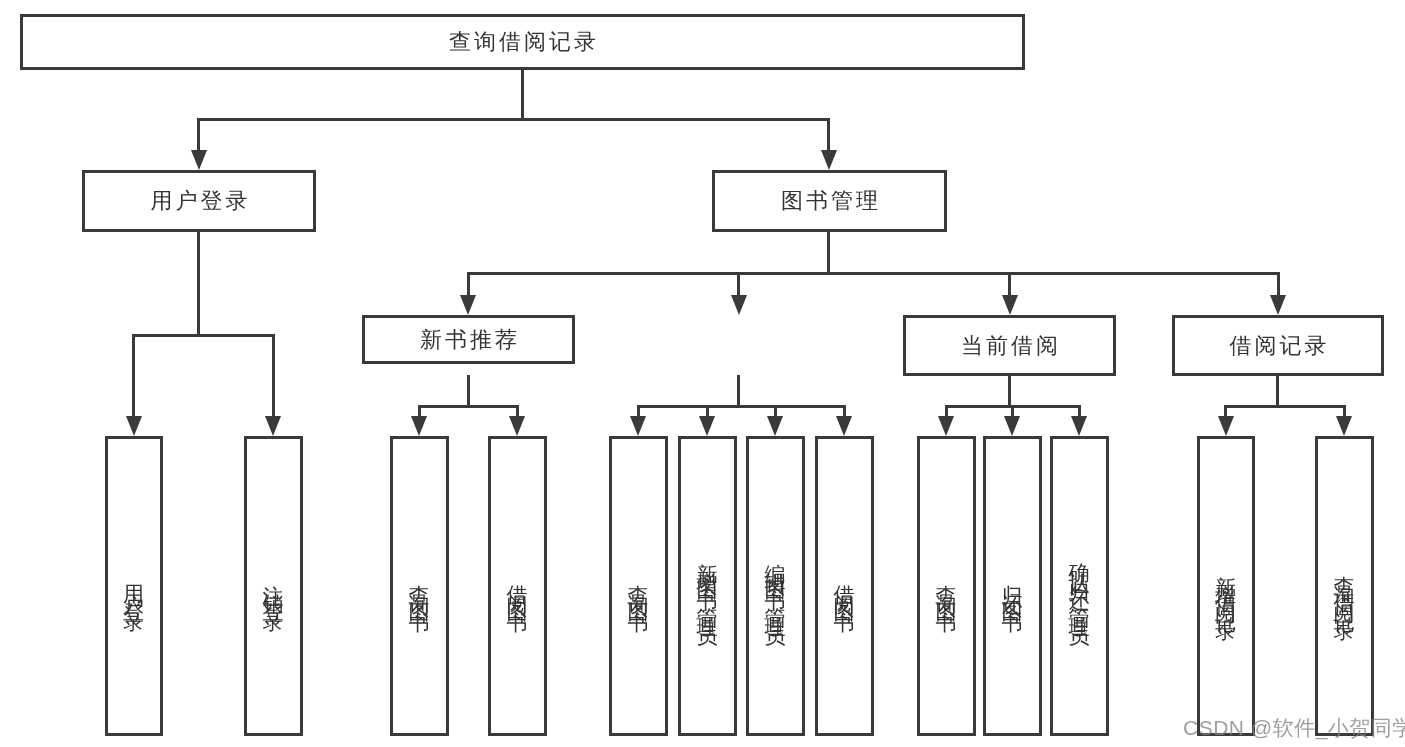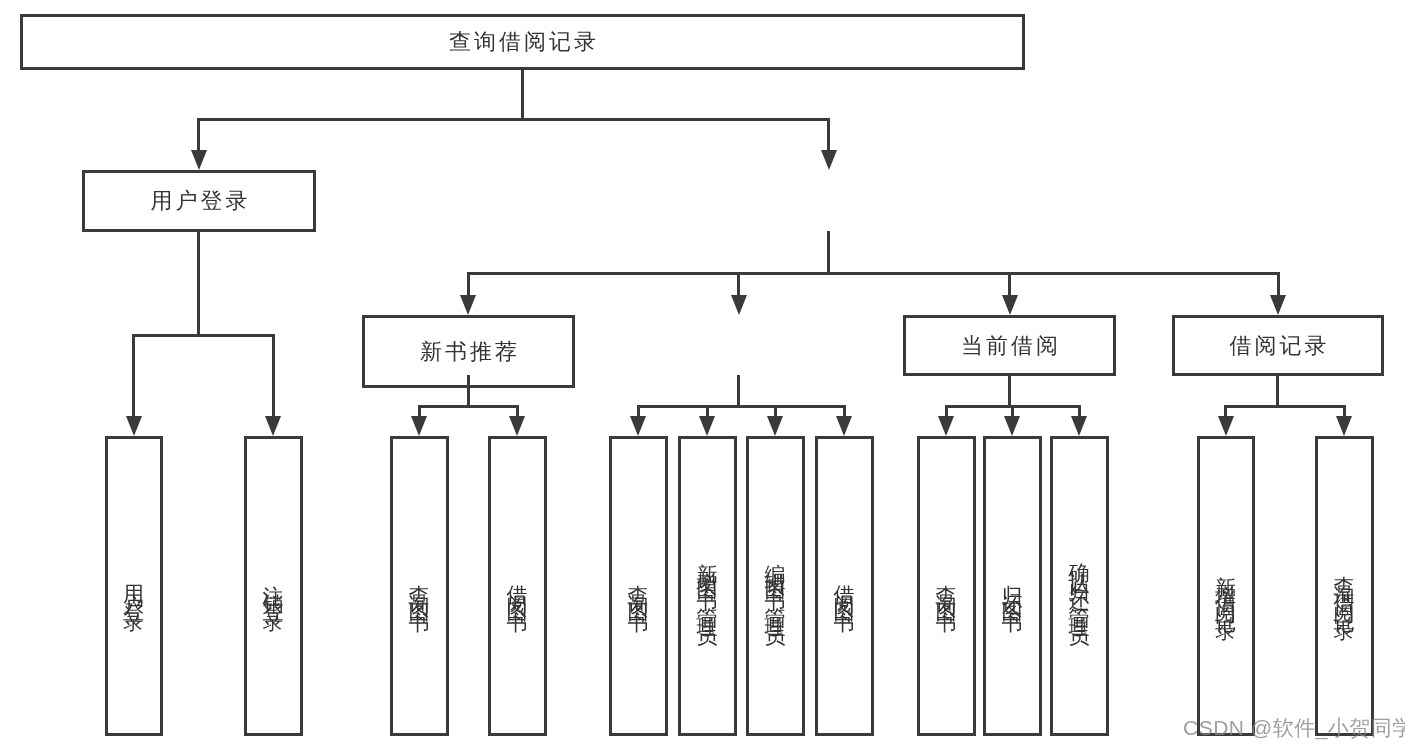--- a/index.html
+++ b/index.html
@@ -58,22 +58,23 @@
   }
 </style>
 </head>
 <body>
 
 <div class="canvas">
 
   <div class="node" style="left:20px;top:14px;width:1005px;height:56px;">查询借阅记录</div>
 
   <div class="node" style="left:82px;top:170px;width:234px;height:62px;">用户登录</div>
+  <div class="node" style="left:712px;top:170px;width:235px;height:62px;">图书管理</div>
 
-  <div class="node" style="left:362px;top:315px;width:213px;height:73px;">新书推荐</div>
+  <div class="node" style="left:362px;top:315px;width:213px;height:49px;">新书推荐</div>
   <div class="node" style="left:1172px;top:315px;width:212px;height:61px;">借阅记录</div>
   <div class="node" style="left:903px;top:315px;width:213px;height:61px;">当前借阅</div>
 
   <div class="leaf" style="left:105px;top:436px;width:58px;height:300px;">
     <span>用户登录</span>
   </div>
   <div class="leaf" style="left:244px;top:436px;width:59px;height:300px;">
     <span>注销登录</span>
   </div>
 

